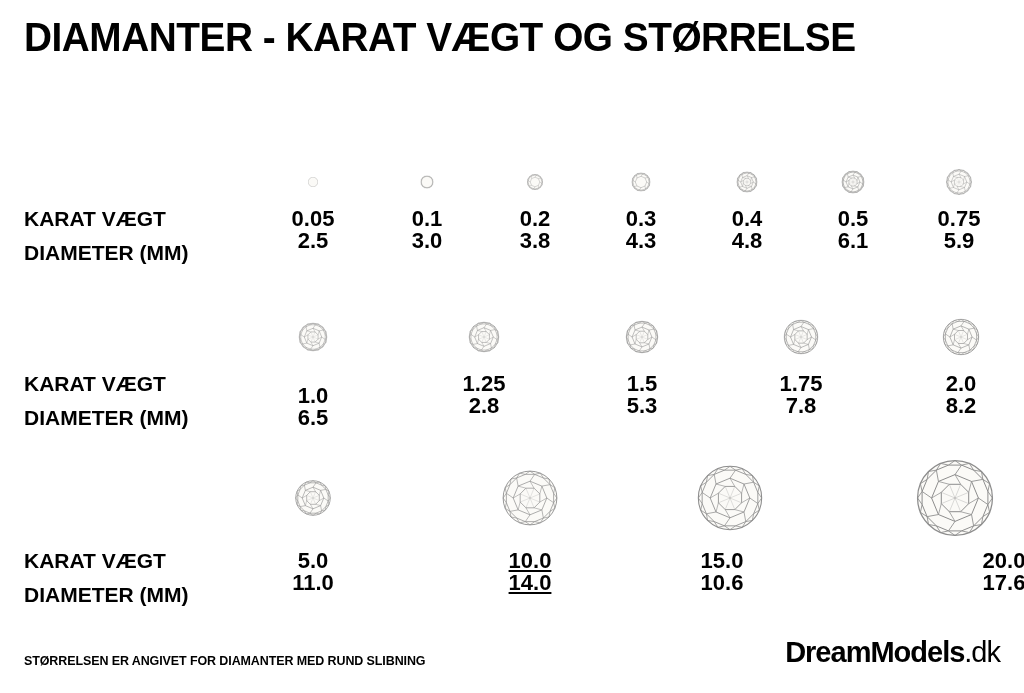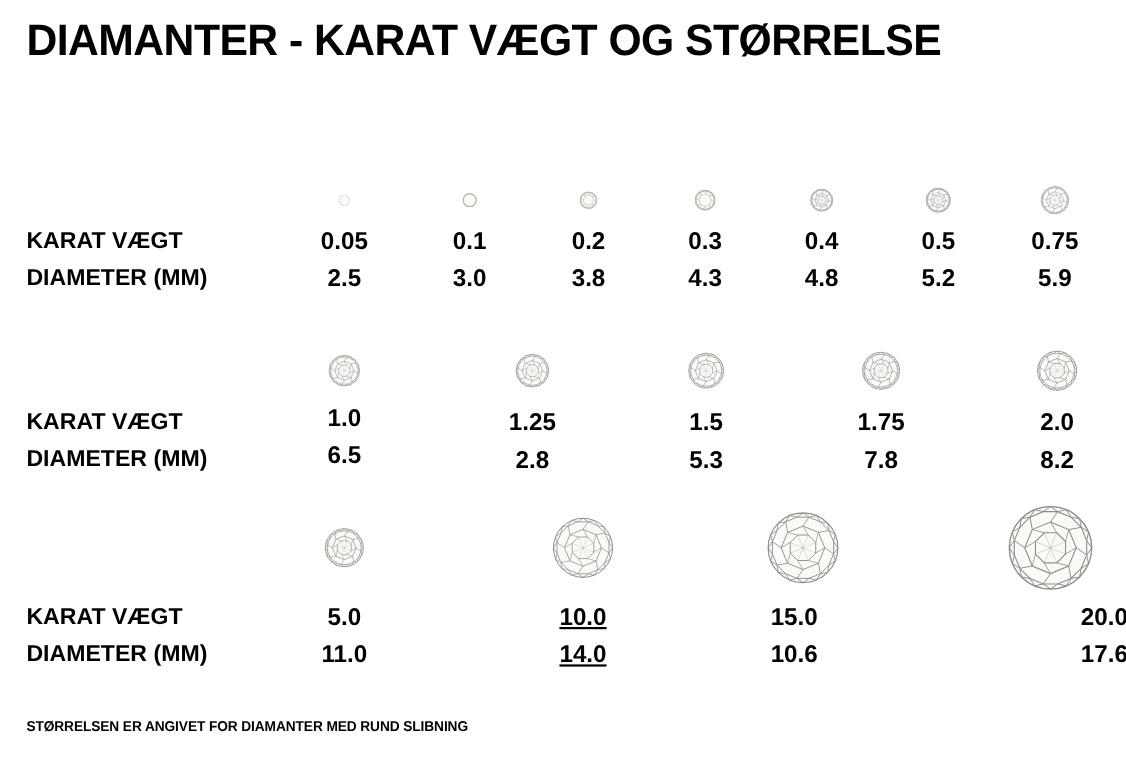--- a/index.html
+++ b/index.html
@@ -91,21 +91,21 @@
   }
   .value-karat {
     font-size: 22px;
     font-weight: bold;
     line-height: 1;
   }
   .value-diameter {
     font-size: 22px;
     font-weight: bold;
     line-height: 1;
-    margin-top: 12px;
+    margin-top: 0;
   }
 
   
   #footnote {
     position: absolute;
     left: 24px;
     top: 653px;
     font-size: 13px;
     font-weight: bold;
     letter-spacing: -0.1px;
@@ -488,21 +488,21 @@
       <div class="value-cell" style="left: 641px; top: 48px;">
         <div class="value-karat">0.3</div>
         <div class="value-diameter">4.3</div>
       </div>
       <div class="value-cell" style="left: 747px; top: 48px;">
         <div class="value-karat">0.4</div>
         <div class="value-diameter">4.8</div>
       </div>
       <div class="value-cell" style="left: 853px; top: 48px;">
         <div class="value-karat">0.5</div>
-        <div class="value-diameter">5.2</div>
+        <div class="value-diameter">6.1</div>
       </div>
       <div class="value-cell" style="left: 959px; top: 48px;">
         <div class="value-karat">0.75</div>
         <div class="value-diameter">5.9</div>
       </div>
     </div>
 
   <div class="row-block" id="row-block-1">
     <div class="gem-strip" id="gem-strip-1">
         <div class="gem-cell" style="left: 313px; top: 32px;">
@@ -823,21 +823,21 @@
             <line x1="50" y1="50" x2="32.45" y2="57.27" stroke="#8d8d8d" stroke-width="0.9450000000000001" opacity="0.55"></line>
             <line x1="50" y1="50" x2="32.45" y2="42.73" stroke="#8d8d8d" stroke-width="0.9450000000000001" opacity="0.55"></line>
             <line x1="50" y1="50" x2="42.73" y2="32.45" stroke="#8d8d8d" stroke-width="0.9450000000000001" opacity="0.55"></line>
           </svg>
         </div>
       </div>
     <div class="row-labels" style="top: 68px;">
       <div class="label-karat">KARAT VÆGT</div>
       <div class="label-diameter">DIAMETER (MM)</div>
     </div>
-  <div class="value-cell" style="left: 313px; top: 64px;">
+  <div class="value-cell" style="left: 313px; top: 80px;">
         <div class="value-karat">1.0</div>
         <div class="value-diameter">6.5</div>
       </div>
       <div class="value-cell" style="left: 484px; top: 68px;">
         <div class="value-karat">1.25</div>
         <div class="value-diameter">2.8</div>
       </div>
       <div class="value-cell" style="left: 642px; top: 68px;">
         <div class="value-karat">1.5</div>
         <div class="value-diameter">5.3</div>
@@ -1128,14 +1128,17 @@
         <div class="value-diameter">10.6</div>
       </div>
       <div class="value-cell" style="left: 1004px; top: 100px;">
         <div class="value-karat">20.0</div>
         <div class="value-diameter">17.6</div>
       </div>
     </div>
 
   <div id="footnote">STØRRELSEN ER ANGIVET FOR DIAMANTER MED RUND SLIBNING</div>
 
+  <div id="brand-logo">
+    <span class="brand-name">DreamModels</span><span class="brand-tld">.dk</span>
+  </div>
 
 </div>
 
 </body></html>

